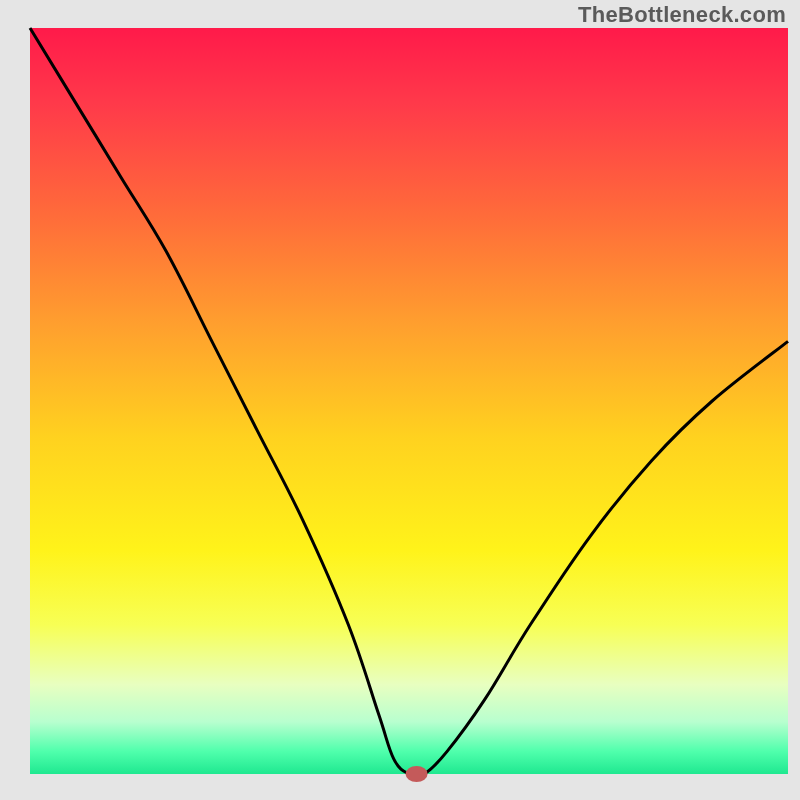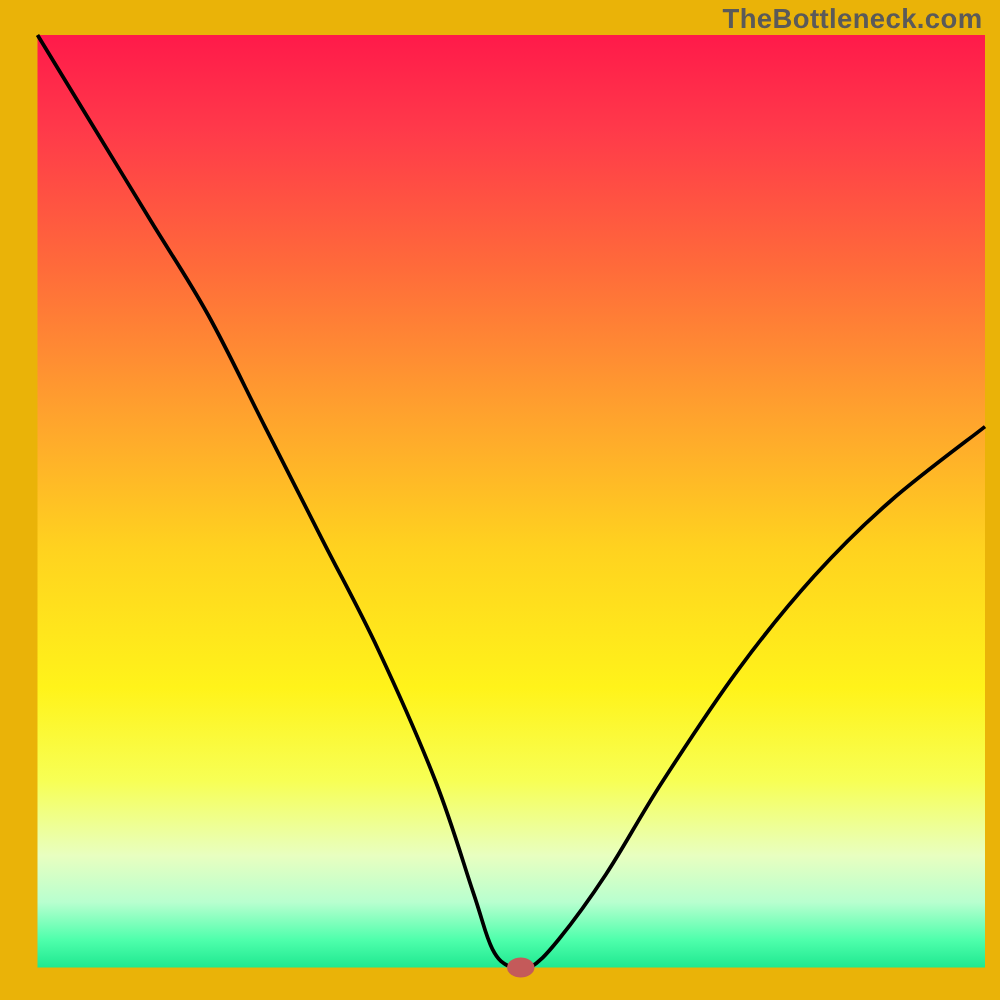--- a/index.html
+++ b/index.html
@@ -8,21 +8,21 @@
     width: 800px;
     height: 800px;
     overflow: hidden;
     background: #000;
     font-family: Arial, Helvetica, sans-serif;
   }
   .frame {
     position: relative;
     width: 800px;
     height: 800px;
-    background: #eab308;
+    background: #e5e5e5;
   }
   .watermark {
     position: absolute;
     top: 2px;
     right: 14px;
     color: #5a5a5a;
     font-size: 22px;
     font-weight: 600;
     letter-spacing: 0.3px;
     z-index: 30;

